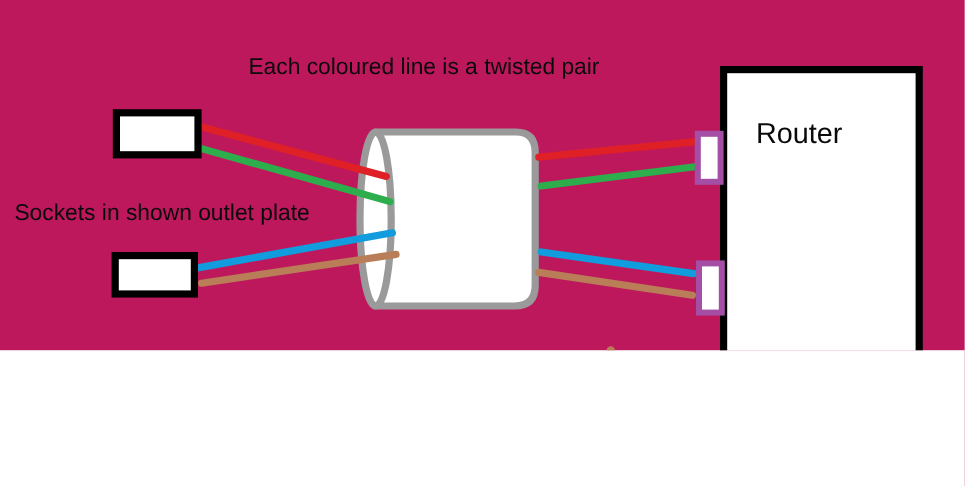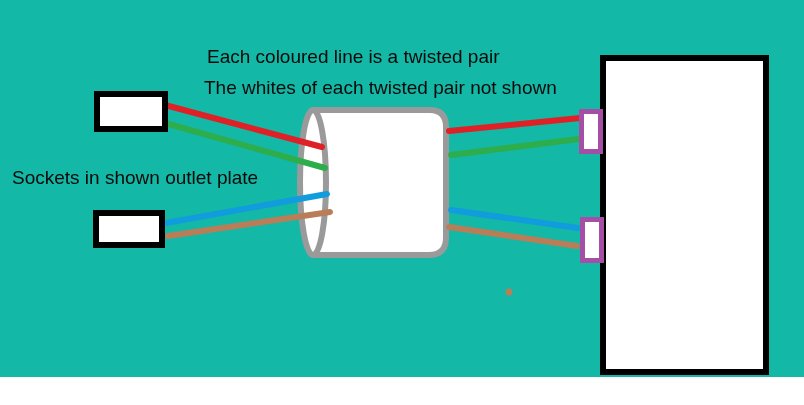--- a/index.html
+++ b/index.html
@@ -3,22 +3,22 @@
 <meta charset="utf-8">
 <style>
   html, body {
     margin: 0;
     padding: 0;
     background: #ffffff;
   }
   .canvas {
     position: relative;
     width: 804px;
-    height: 377px;
-    background: #14b8a6;
+    height: 292px;
+    background: #be185d;
     overflow: hidden;
     font-family: "Liberation Sans", sans-serif;
   }
   .canvas svg {
     position: absolute;
     left: 0;
     top: 0;
   }
   .label {
     position: absolute;
@@ -59,18 +59,18 @@
     <rect x="96" y="213" width="66" height="32" fill="#ffffff" stroke-width="6" stroke="#000000"></rect>
 
     <rect x="581.5" y="111.5" width="19" height="40" fill="#ffffff" stroke-width="5" stroke="#A44FA5"></rect>
     <rect x="582.5" y="219.5" width="19" height="41" fill="#ffffff" stroke-width="5" stroke="#A44FA5"></rect>
 
     <circle cx="509" cy="292" r="3.5" fill="#B97E58"></circle>
   </svg>
 
   <div class="label note note-1">Each coloured line is a twisted pair</div>
 
-  <div class="label note note-2">The whites of each twisted pair not shown</div>
 
   <div class="label sockets-label">Sockets in shown outlet plate</div>
 
+  <div class="label router-label">Router</div>
 
 </div>
 
 </body></html>

